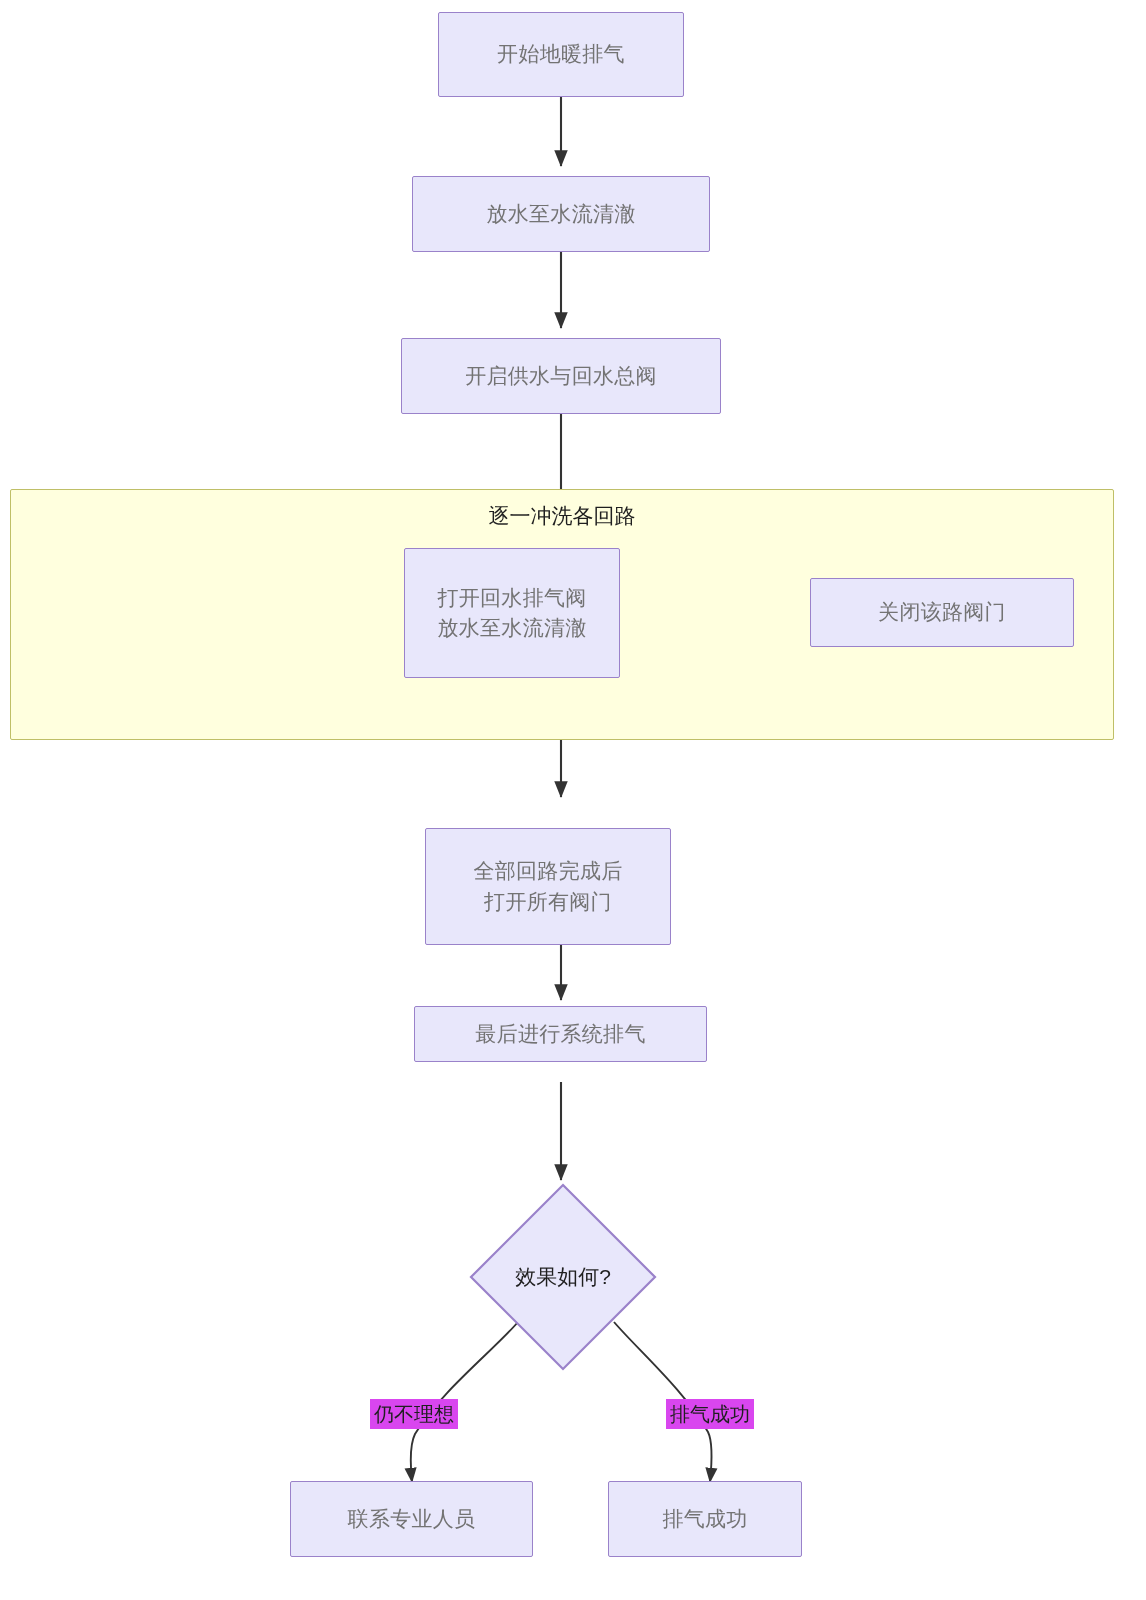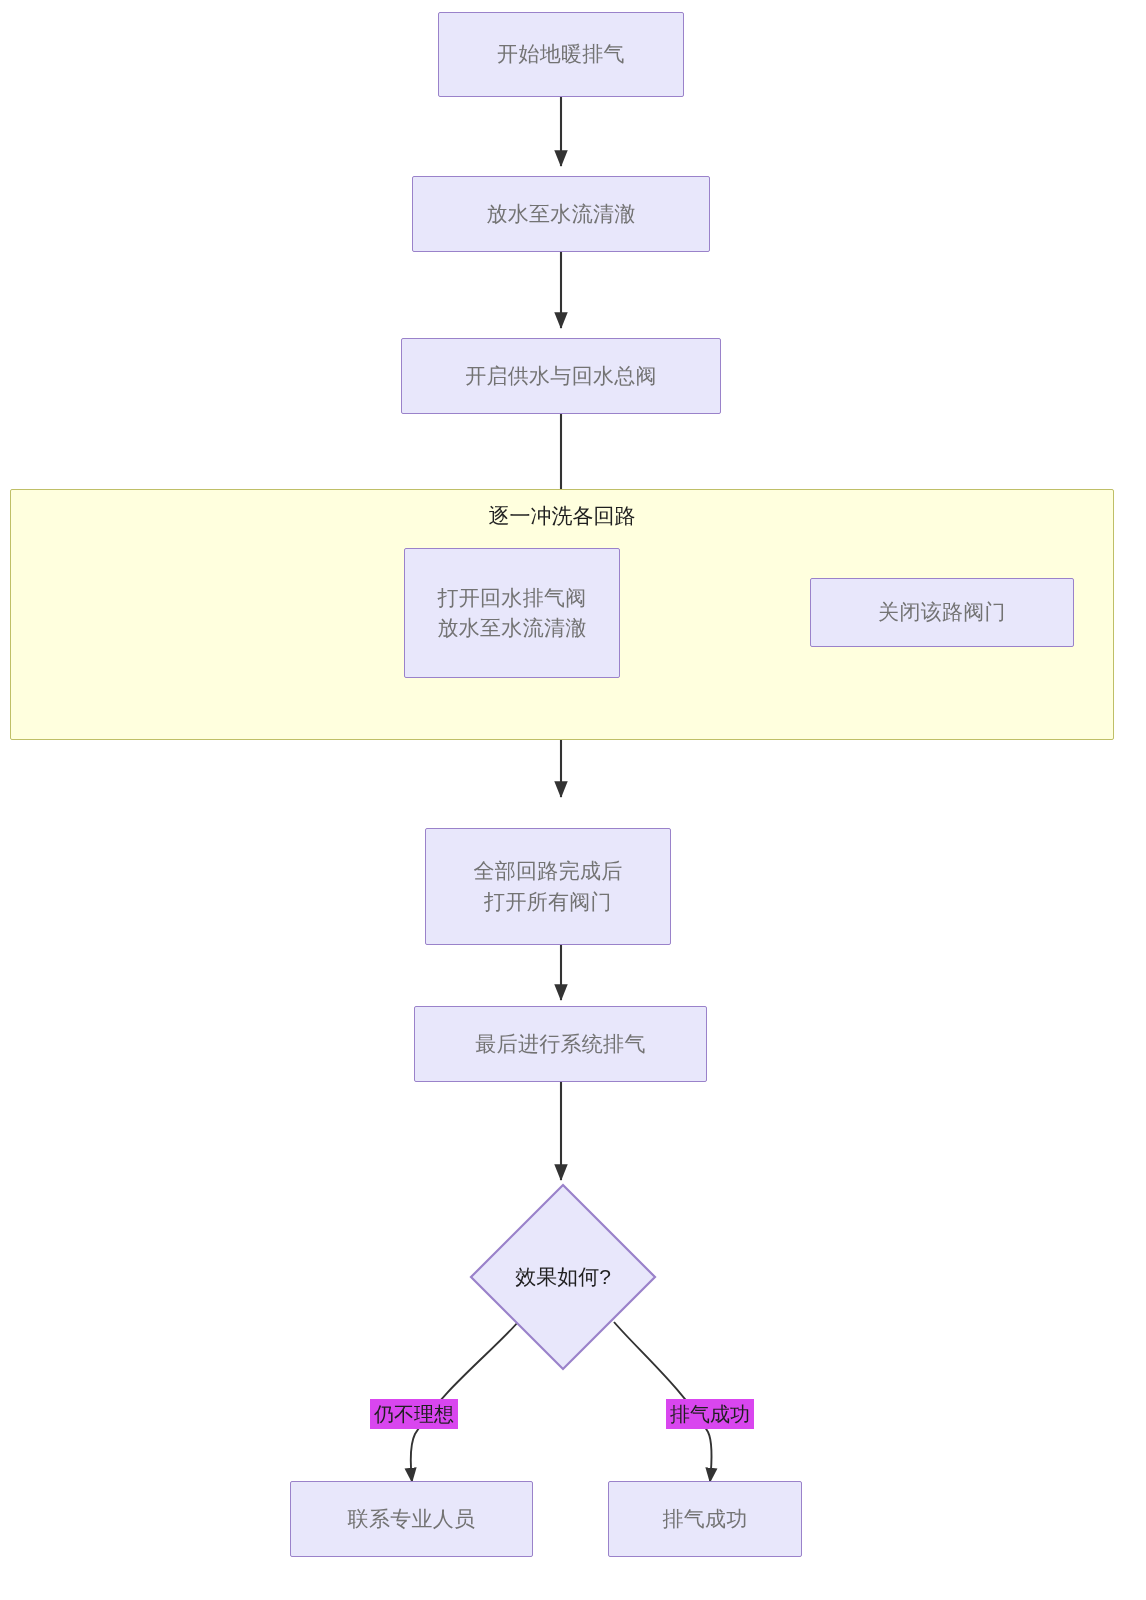--- a/index.html
+++ b/index.html
@@ -166,21 +166,21 @@
 
   <div class="node" style="left:810px; top:578px; width:264px; height:69px;">
     <span>关闭该路阀门</span>
   </div>
 
   <div class="node" style="left:425px; top:828px; width:246px; height:117px;">
     <span>全部回路完成后
 打开所有阀门</span>
   </div>
 
-  <div class="node" style="left:414px; top:1006px; width:293px; height:76px;">
+  <div class="node" style="left:414px; top:1006px; width:293px; height:56px;">
     <span>最后进行系统排气</span>
   </div>
 
   <div class="decision" style="left:469px; top:1183px; width:188px; height:188px;">
     <svg class="dia-shape" viewBox="0 0 188 188" xmlns="http://www.w3.org/2000/svg" preserveAspectRatio="none">
       <polygon points="94,2 186,94 94,186 2,94" fill="#e8e7fb" stroke="#9a82ca" stroke-width="2.2"></polygon>
     </svg>
     <span class="dia-label">效果如何?</span>
   </div>
 

